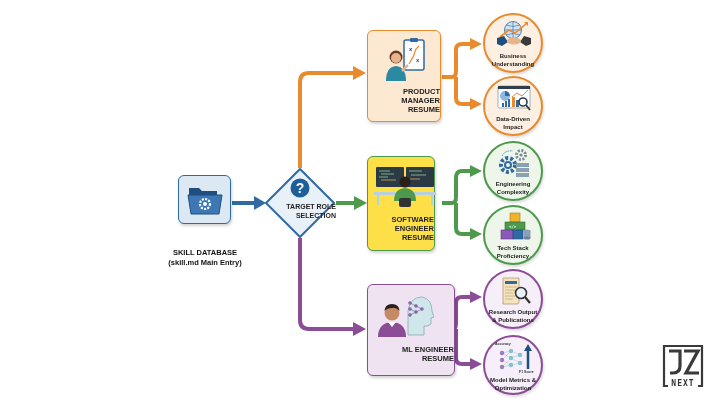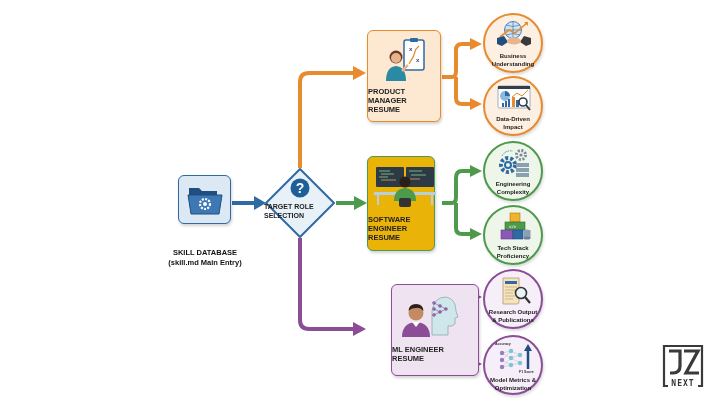--- a/index.html
+++ b/index.html
@@ -1,21 +1,21 @@
 <!DOCTYPE html>
 <html><head>
 <meta charset="utf-8">
 <style>
   html, body { margin:0; padding:0; }
   body { width:720px; height:405px; background:#ffffff; position:relative; overflow:hidden;
          font-family:"Liberation Sans", sans-serif; }
   .abs { position:absolute; }
   svg.wires { position:absolute; left:0; top:0; width:720px; height:405px; }
   .box { position:absolute; border-radius:6px; box-sizing:border-box; box-shadow:1px 2px 3px rgba(0,0,0,0.18); }
-  .box-label { position:absolute; left:0; right:0; text-align:left; font-weight:bold; font-size:7.5px;
+  .box-label { position:absolute; left:0; right:0; text-align:right; font-weight:bold; font-size:7.5px;
                line-height:9px; color:#222; white-space:pre-line; }
   .circle { position:absolute; border-radius:50%; box-sizing:border-box; background:#fff;
             box-shadow:1px 2px 3px rgba(0,0,0,0.15); }
   .circle-label { position:absolute; left:0; right:0; text-align:center; font-weight:bold; font-size:6px;
                   line-height:7.5px; color:#222; white-space:pre-line; }
   .db-label { position:absolute; text-align:center; font-weight:bold; font-size:7.5px; line-height:9.5px;
               color:#111; white-space:pre-line; }
   .logo { position:absolute; left:662px; top:344px; width:42px; height:44px; }
   .logo-text { position:absolute; left:0; right:0; bottom:0; text-align:center; font-family:"DejaVu Sans Mono", monospace;
                font-weight:bold; font-size:8px; letter-spacing:1px; color:#333;margin-top:22px; }
@@ -105,21 +105,21 @@
     <path d="M8,44 Q8,30 18,29 Q28,30 28,44 Z" fill="#2a8aa3"></path>
     <circle cx="18" cy="20" r="6.5" fill="#6b3b23"></circle>
     <circle cx="18" cy="21" r="5" fill="#e8b48e"></circle>
     <path d="M24,34 L30,28" stroke="#e8b48e" stroke-width="2.5"></path>
   </svg>
   <div class="box-label" style="top:56px;">PRODUCT
 MANAGER
 RESUME</div>
 </div>
 
-<div class="box" style="left:367px;top:156px;width:68px;height:95px;background:#eab308;border:1.5px solid #4d9a4d;">
+<div class="box" style="left:367px;top:156px;width:68px;height:95px;background:#fde047;border:1.5px solid #4d9a4d;">
   <svg class="abs" style="left:6px;top:8px" width="62" height="44" viewBox="0 0 62 44">
     <rect x="2" y="2" width="28" height="20" rx="1" fill="#2c3a45"></rect>
     <rect x="32" y="2" width="28" height="20" rx="1" fill="#2c3a45"></rect>
     <g stroke="#8fd18f" stroke-width="0.8">
         <line x1="5" y1="6" x2="16" y2="6"></line>
         <line x1="7" y1="9" x2="20" y2="9"></line>
         <line x1="5" y1="12" x2="14" y2="12"></line>
         <line x1="35" y1="6" x2="48" y2="6"></line>
         <line x1="37" y1="10" x2="52" y2="10"></line>
       </g>
@@ -132,21 +132,21 @@
     <line x1="58" y1="30" x2="58" y2="40" stroke="#b8cfe0" stroke-width="2"></line>
     <circle cx="31" cy="17" r="5.5" fill="#2b1f1a"></circle>
     <path d="M20,36 Q20,24 31,23 Q42,24 42,36 Z" fill="#4d9a4d"></path>
     <rect x="25" y="33" width="12" height="9" rx="2" fill="#333"></rect>
   </svg>
   <div class="box-label" style="top:58px;">SOFTWARE
 ENGINEER
 RESUME</div>
 </div>
 
-<div class="box" style="left:367px;top:284px;width:88px;height:92px;background:#efe3f2;border:1.5px solid #8a4d96;margin-left:24px;">
+<div class="box" style="left:367px;top:284px;width:88px;height:92px;background:#efe3f2;border:1.5px solid #8a4d96;">
   <svg class="abs" style="left:6px;top:6px" width="62" height="46" viewBox="0 0 62 46">
     <path d="M34,44 L34,20 Q36,6 48,6 Q58,8 58,20 L60,26 L57,27 L57,33 Q54,36 50,35 L50,44 Z" fill="#cfe6ea" stroke="#8aaab3" stroke-width="0.8"></path>
     <g stroke="#8a4d96" stroke-width="0.6" fill="#9b7bc4">
       <circle cx="36" cy="12" r="1.4"></circle>
         <circle cx="36" cy="18" r="1.4"></circle>
         <circle cx="36" cy="24" r="1.4"></circle>
       <circle cx="42" cy="15" r="1.4"></circle>
         <circle cx="42" cy="21" r="1.4"></circle>
         <circle cx="48" cy="18" r="1.4"></circle>
       <line x1="36" y1="12" x2="42" y2="15"></line>

